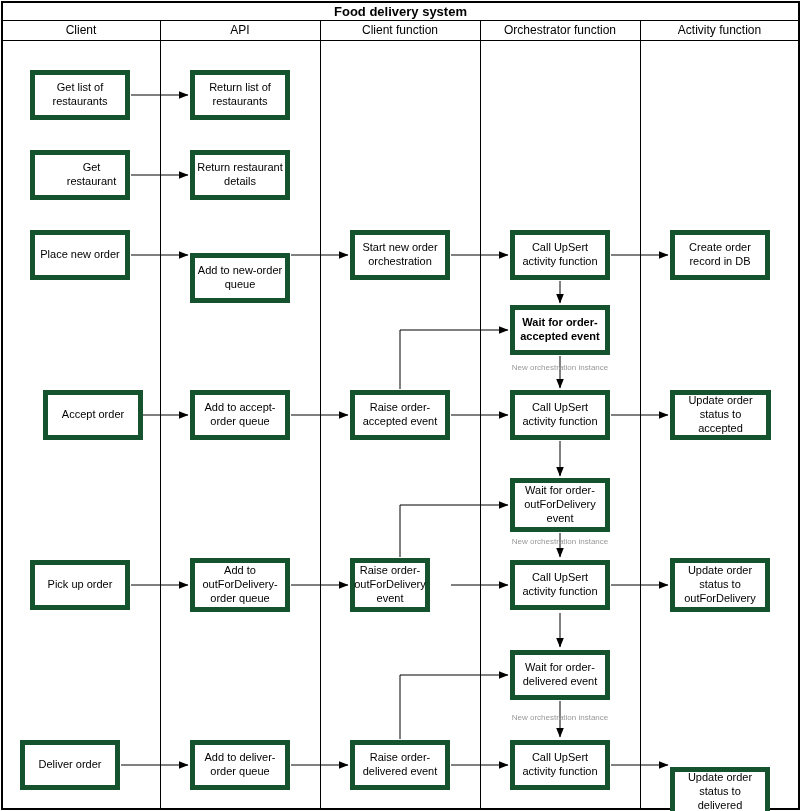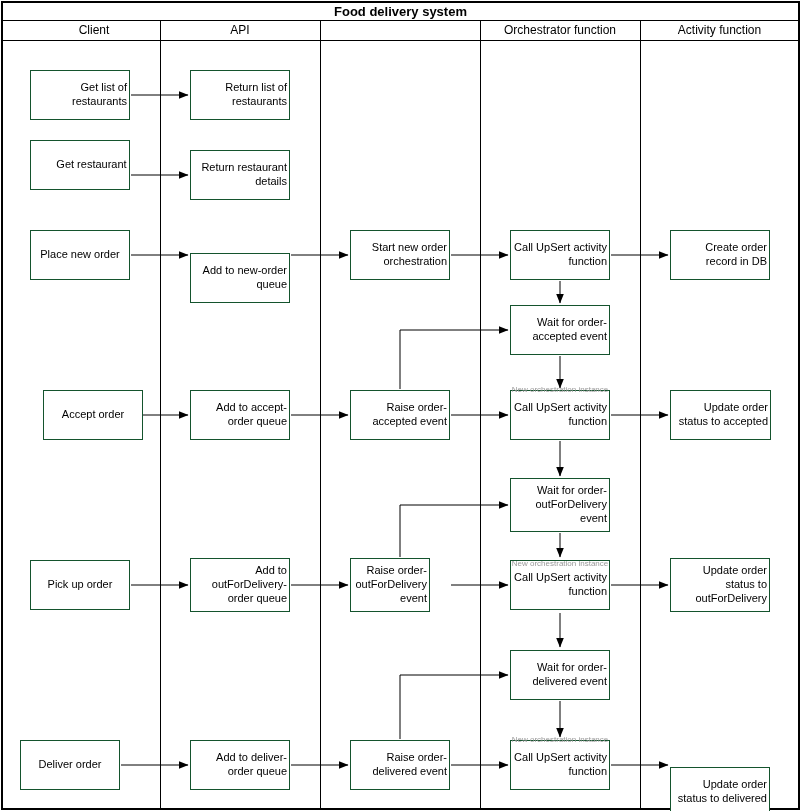--- a/index.html
+++ b/index.html
@@ -6,25 +6,25 @@
   #canvas{position:relative;width:801px;height:811px;background:#ffffff;
           font-family:"Liberation Sans",sans-serif;color:#000;overflow:hidden;}
   #frame{position:absolute;left:1px;top:1px;width:799px;height:809px;
          border:2px solid #000;box-sizing:border-box;}
   .hline{position:absolute;height:1px;background:#000;}
   .vline{position:absolute;width:1px;background:#000;}
   #title{position:absolute;left:3px;top:3px;width:795px;height:17px;line-height:17px;
          text-align:center;font-size:13px;font-weight:700;}
   .lane-header{position:absolute;top:21px;height:19px;line-height:19px;
                text-align:center;font-size:12px;}
-  .node{position:absolute;background:#fff;border:1px solid #14532d;box-sizing:border-box;
-        display:flex;align-items:center;justify-content:center;text-align:right;
+  .node{position:absolute;background:#fff;border:5px solid #14532d;box-sizing:border-box;
+        display:flex;align-items:center;justify-content:center;text-align:center;
         font-size:11px;line-height:1.25;padding:1px 2px;}
   .edge-label{position:absolute;left:480px;width:160px;height:10px;line-height:10px;
-              text-align:center;font-size:8px;color:#999999;margin-top:22px;}
+              text-align:center;font-size:8px;color:#999999;}
   svg{position:absolute;left:0;top:0;}
   .edge{stroke:#000;stroke-width:1;fill:none;}
 </style>
 </head>
 <body>
 
 <div id="canvas">
 
   <svg width="801" height="811">
     <defs>
@@ -63,35 +63,36 @@
 
   <div id="frame"></div>
   <div id="title">Food delivery system</div>
   <div class="hline" style="left:3px;top:20px;width:795px;"></div>
   <div class="hline" style="left:3px;top:40px;width:795px;"></div>
   <div class="vline" style="left:160px;top:20px;height:789px;"></div>
   <div class="vline" style="left:320px;top:20px;height:789px;"></div>
   <div class="vline" style="left:480px;top:20px;height:789px;"></div>
   <div class="vline" style="left:640px;top:20px;height:789px;"></div>
 
-  <div class="lane-header" style="left:16px;width:156px;text-align:center;">Client</div>
+  <div class="lane-header" style="left:3px;width:156px;text-align:center;">Client</div>
   <div class="lane-header" style="left:161px;width:158px;">API</div>
+  <div class="lane-header" style="left:321px;width:158px;">Client function</div>
   <div class="lane-header" style="left:481px;width:158px;">Orchestrator function</div>
   <div class="lane-header" style="left:641px;width:157px;">Activity function</div>
 
   <div class="node" style="left:30px;top:70px;width:100px;height:50px;">Get list of restaurants</div>
   <div class="node" style="left:190px;top:70px;width:100px;height:50px;">Return list of restaurants</div>
-  <div class="node" style="left:30px;top:140px;width:100px;height:50px;padding-left:25px;">Get restaurant</div>
+  <div class="node" style="left:30px;top:150px;width:100px;height:50px;padding-left:25px;">Get restaurant</div>
   <div class="node" style="left:190px;top:150px;width:100px;height:50px;">Return restaurant details</div>
   <div class="node" style="left:30px;top:230px;width:100px;height:50px;">Place new order</div>
   <div class="node" style="left:190px;top:230px;width:100px;height:50px;margin-top:23px;">Add to new-order queue</div>
   <div class="node" style="left:350px;top:230px;width:100px;height:50px;">Start new order orchestration</div>
   <div class="node" style="left:510px;top:230px;width:100px;height:50px;">Call UpSert activity function</div>
   <div class="node" style="left:670px;top:230px;width:100px;height:50px;">Create order record in DB</div>
-  <div class="node" style="left:510px;top:305px;width:100px;height:50px;">Wait for order-accepted event</div>
+  <div class="node" style="left:510px;top:305px;width:100px;height:50px;font-weight:bold;">Wait for order-accepted event</div>
   <div class="node" style="left:30px;top:390px;width:100px;height:50px;margin-left:13px;">Accept order</div>
   <div class="node" style="left:190px;top:390px;width:100px;height:50px;">Add to accept-order queue</div>
   <div class="node" style="left:350px;top:390px;width:100px;height:50px;">Raise order-accepted event</div>
   <div class="node" style="left:510px;top:390px;width:100px;height:50px;">Call UpSert activity function</div>
   <div class="node" style="left:670px;top:390px;width:101px;height:50px;">Update order status to accepted</div>
   <div class="node" style="left:510px;top:478px;width:100px;height:54px;">Wait for order-outForDelivery event</div>
   <div class="node" style="left:30px;top:560px;width:100px;height:50px;">Pick up order</div>
   <div class="node" style="left:190px;top:558px;width:100px;height:54px;">Add to outForDelivery-order queue</div>
   <div class="node" style="left:350px;top:558px;width:80px;height:54px;">Raise order-outForDelivery event</div>
   <div class="node" style="left:510px;top:560px;width:100px;height:50px;">Call UpSert activity function</div>

